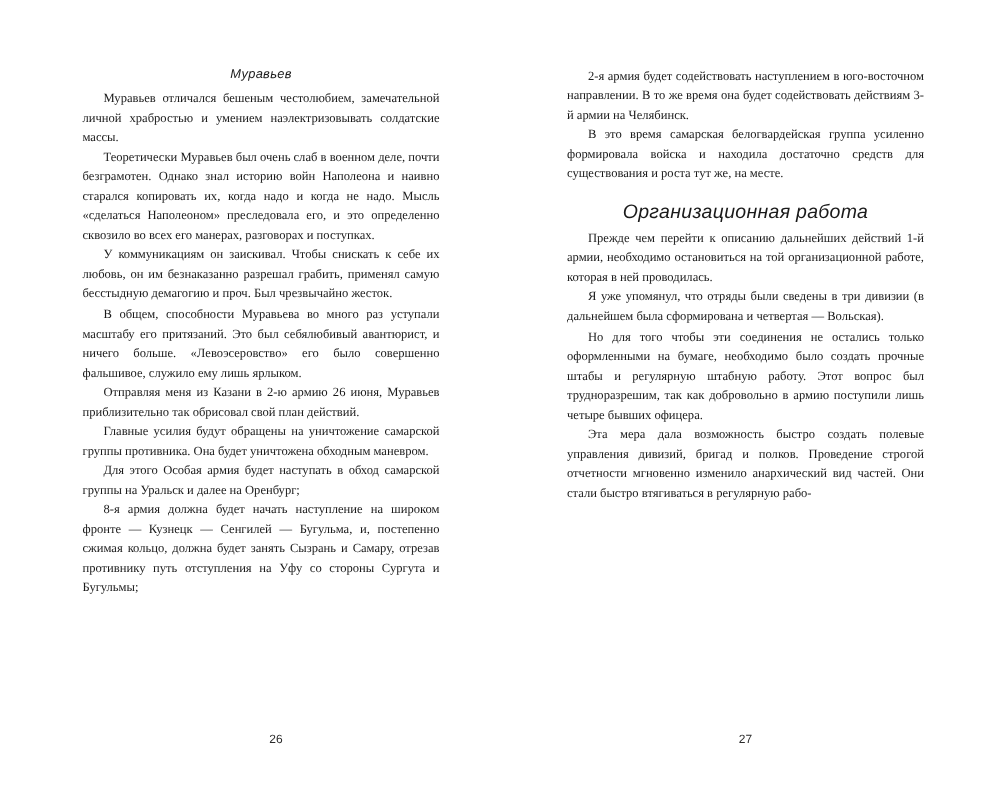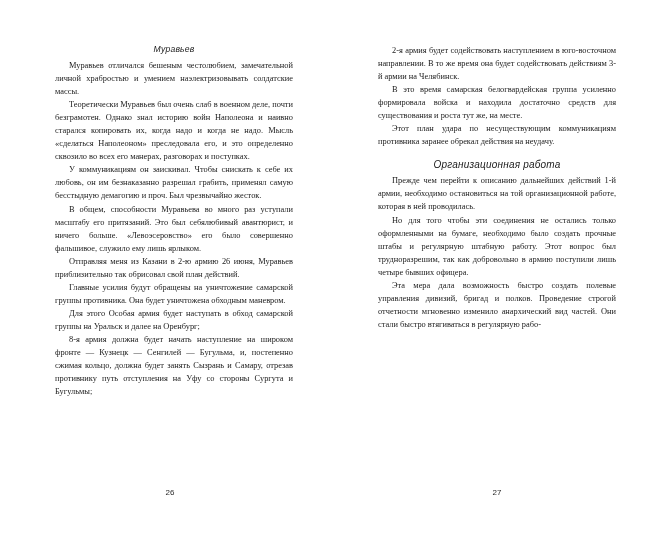--- a/index.html
+++ b/index.html
@@ -41,21 +41,21 @@
   .chapter-title {
     font-style: italic;
     font-size: 8.6px;
     text-align: center;
     margin: 0 0 5px 0;
     letter-spacing: 0.2px;
     color: #1a1a1a;
   }
   .section-title {
     font-style: italic;
-    font-size: 10px;
+    font-size: 13px;
     text-align: center;
     margin: 11px 0 4px 0;
     letter-spacing: 0.2px;
     color: #1a1a1a;
   }
   p.para {
     margin: 0;
     font-size: 8.4px;
     line-height: 13.05px;
     text-align: justify;
@@ -66,21 +66,21 @@
     word-spacing: 0px;
     font-family: Liberation Serif, serif;
   }
   .folio {
     position: absolute;
     top: 488px;
     font-size: 8px;
     color: #2a2a2a;
     text-align: center;
   }
-  .page-left  .folio { left: 51px; width: 238px; }
+  .page-left  .folio { left: 65px; width: 238px; }
   .page-right .folio { left: 44px; width: 238px; }
 </style>
 </head>
 <body>
 
 <div class="spread">
 
   <div class="page page-left">
     <div class="text-col">
       <div class="chapter-title">Муравьев</div>
@@ -93,22 +93,22 @@
       <p class="para">Для этого Особая армия будет наступать в обход самарской группы на Уральск и далее на Оренбург;</p>
       <p class="para">8-я армия должна будет начать наступление на широком фронте — Кузнецк — Сенгилей — Бугульма, и, постепенно сжимая кольцо, должна будет занять Сызрань и Самару, отрезав противнику путь отступления на Уфу со стороны Сургута и Бугульмы;</p>
     </div>
     <div class="folio">26</div>
   </div>
 
   <div class="page page-right">
     <div class="text-col">
       <p class="para">2-я армия будет содействовать наступлением в юго-восточном направлении. В то же время она будет содействовать действиям 3-й армии на Челябинск.</p>
       <p class="para">В это время самарская белогвардейская группа усиленно формировала войска и находила достаточно средств для существования и роста тут же, на месте.</p>
-      <p class="para">Этот план удара по несуществующим коммуникациям противника заранее обрекал действия на неудачу.</p>
       <div class="section-title">Организационная работа</div>
       <p class="para">Прежде чем перейти к описанию дальнейших действий 1-й армии, необходимо остановиться на той организационной работе, которая в ней проводилась.</p>
+      <p class="para">Я уже упомянул, что отряды были сведены в три дивизии (в дальнейшем была сформирована и четвертая — Вольская).</p>
       <p class="para">Но для того чтобы эти соединения не остались только оформленными на бумаге, необходимо было создать прочные штабы и регулярную штабную работу. Этот вопрос был трудноразрешим, так как добровольно в армию поступили лишь четыре бывших офицера.</p>
       <p class="para">Эта мера дала возможность быстро создать полевые управления дивизий, бригад и полков. Проведение строгой отчетности мгновенно изменило анархический вид частей. Они стали быстро втягиваться в регулярную рабо-</p>
     </div>
     <div class="folio">27</div>
   </div>
 
 </div>
 
 </body></html>

